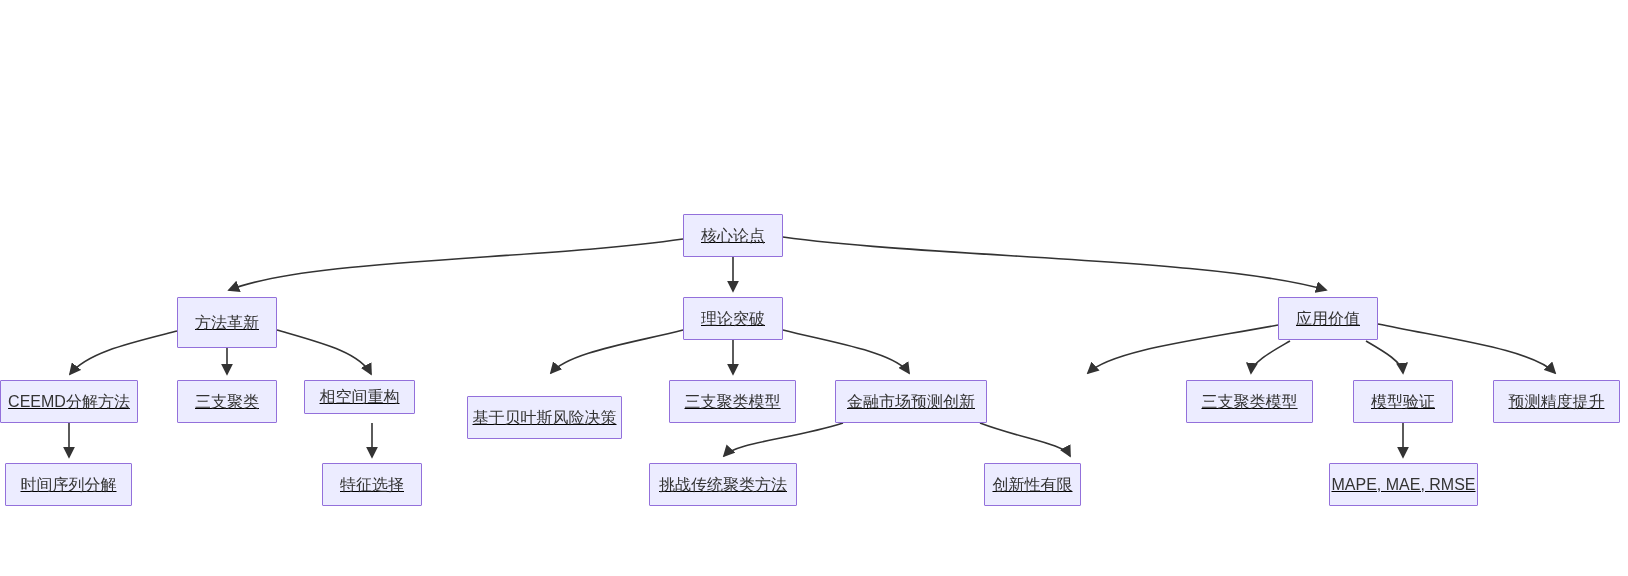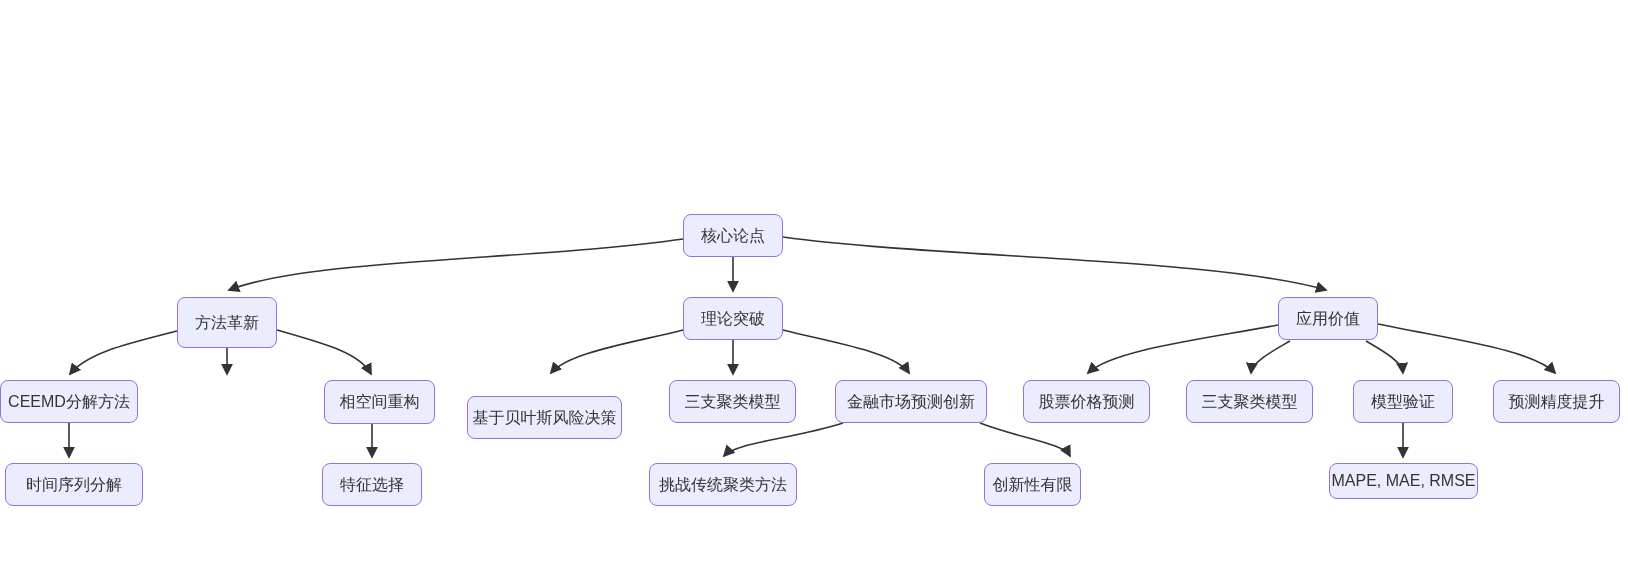--- a/index.html
+++ b/index.html
@@ -34,25 +34,26 @@
   }
   .edges marker path{
     fill:var(--edge);
     stroke:none;
   }
   .node{
     position:absolute;
     box-sizing:border-box;
     background:var(--node-fill);
     border:1px solid var(--node-border);
-    border-radius:8px;
+    border-radius:1px;
     display:flex;
     align-items:center;
     justify-content:center;
     z-index:2;
+    text-decoration:underline;
   }
   .node-label{
     color:var(--text);
     font-size:16px;
     line-height:1;
     white-space:nowrap;
     text-align:center;
   }
 </style>
 </head>
@@ -100,54 +101,54 @@
   <div class="node" style="left:1278px;top:297px;width:100px;height:43px">
     <span class="node-label">应用价值</span>
   </div>
   <div class="node" style="left:683px;top:297px;width:100px;height:43px">
     <span class="node-label">理论突破</span>
   </div>
 
   <div class="node" style="left:0px;top:380px;width:138px;height:43px">
     <span class="node-label">CEEMD分解方法</span>
   </div>
-  <div class="node" style="left:324px;top:380px;width:111px;height:44px">
+  <div class="node" style="left:177px;top:380px;width:100px;height:43px">
+    <span class="node-label">三支聚类</span>
+  </div>
+  <div class="node" style="left:304px;top:380px;width:111px;height:34px">
     <span class="node-label">相空间重构</span>
   </div>
   <div class="node" style="left:467px;top:396px;width:155px;height:43px">
     <span class="node-label">基于贝叶斯风险决策</span>
   </div>
   <div class="node" style="left:669px;top:380px;width:127px;height:43px">
     <span class="node-label">三支聚类模型</span>
   </div>
   <div class="node" style="left:835px;top:380px;width:152px;height:43px">
     <span class="node-label">金融市场预测创新</span>
   </div>
-  <div class="node" style="left:1023px;top:380px;width:127px;height:43px">
-    <span class="node-label">股票价格预测</span>
-  </div>
   <div class="node" style="left:1186px;top:380px;width:127px;height:43px">
     <span class="node-label">三支聚类模型</span>
   </div>
   <div class="node" style="left:1353px;top:380px;width:100px;height:43px">
     <span class="node-label">模型验证</span>
   </div>
   <div class="node" style="left:1493px;top:380px;width:127px;height:43px">
     <span class="node-label">预测精度提升</span>
   </div>
 
-  <div class="node" style="left:5px;top:463px;width:138px;height:43px">
+  <div class="node" style="left:5px;top:463px;width:127px;height:43px">
     <span class="node-label">时间序列分解</span>
   </div>
   <div class="node" style="left:322px;top:463px;width:100px;height:43px">
     <span class="node-label">特征选择</span>
   </div>
   <div class="node" style="left:649px;top:463px;width:148px;height:43px">
     <span class="node-label">挑战传统聚类方法</span>
   </div>
   <div class="node" style="left:984px;top:463px;width:97px;height:43px">
     <span class="node-label">创新性有限</span>
   </div>
-  <div class="node" style="left:1329px;top:463px;width:149px;height:36px">
+  <div class="node" style="left:1329px;top:463px;width:149px;height:43px">
     <span class="node-label">MAPE, MAE, RMSE</span>
   </div>
 
 </div>
 
 </body></html>

